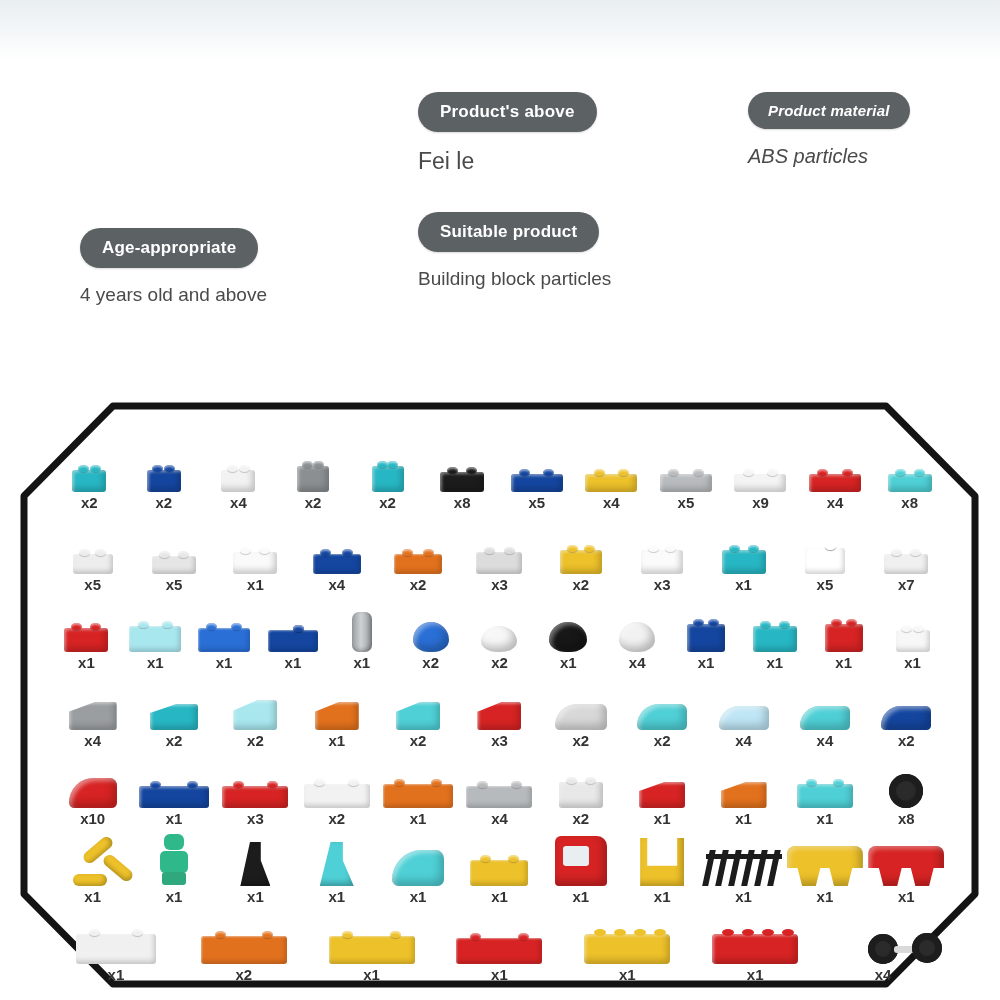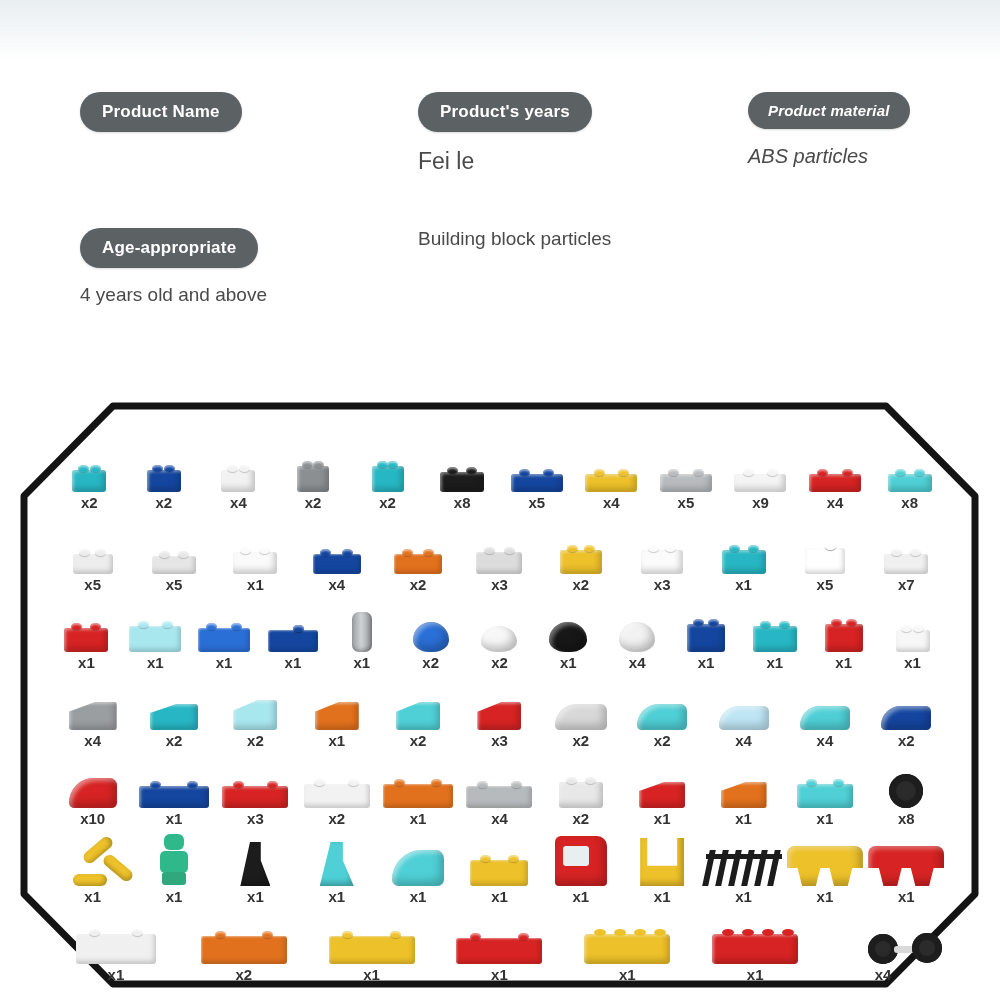--- a/index.html
+++ b/index.html
@@ -97,38 +97,38 @@
 </style>
 </head>
 <body>
 
 <div class="top-fade"></div>
 
 <div class="spec-wrap">
 
   <div class="spec-row">
     <div class="spec-item" style="left:80px;top:22px;">
-      <span class="pill">Product Name</span>
     </div>
     <div class="spec-item" style="left:418px;top:22px;">
-      <span class="pill">Product's years</span>
+      <span class="pill">Product's above</span>
       <span class="val">Fei le</span>
     </div>
     <div class="spec-item" style="left:748px;top:22px;font-style:italic;">
       <span class="pill small">Product material</span>
       <span class="val md">ABS particles</span>
     </div>
   </div>
 
   <div class="spec-row">
     <div class="spec-item" style="left:80px;top:38px;">
       <span class="pill">Age-appropriate</span>
       <span class="val sm">4 years old and above</span>
     </div>
     <div class="spec-item" style="left:418px;top:22px;">
+      <span class="pill">Suitable product</span>
       <span class="val sm">Building block particles</span>
     </div>
   </div>
 
 </div>
 
 <div class="panel">
   <svg class="frame" width="963" height="590" viewBox="0 0 963 590">
     <polygon points="95,6 868,6 957,96 957,494 868,584 95,584 6,494 6,96" fill="none" stroke="#141414" stroke-width="7" stroke-linejoin="round"></polygon>
   </svg>

